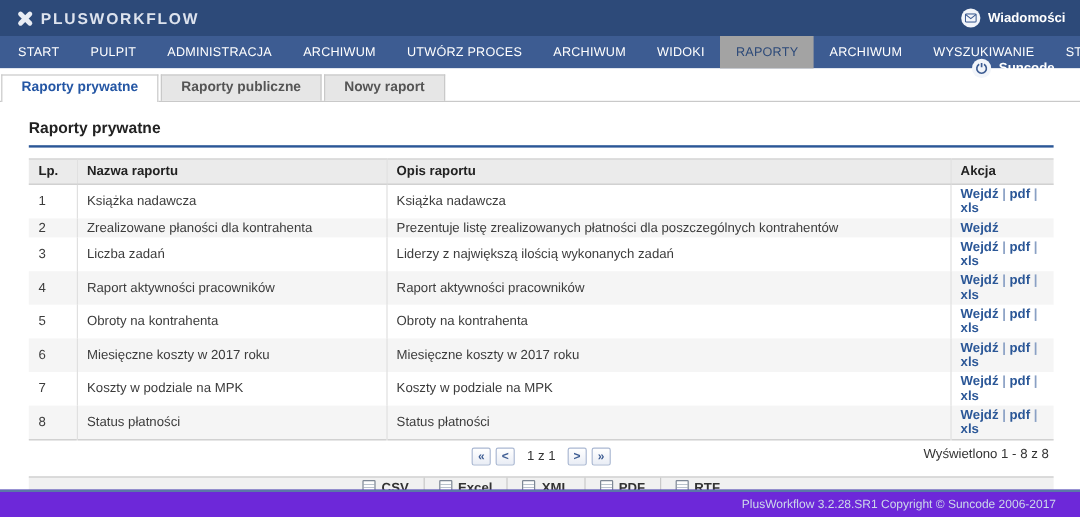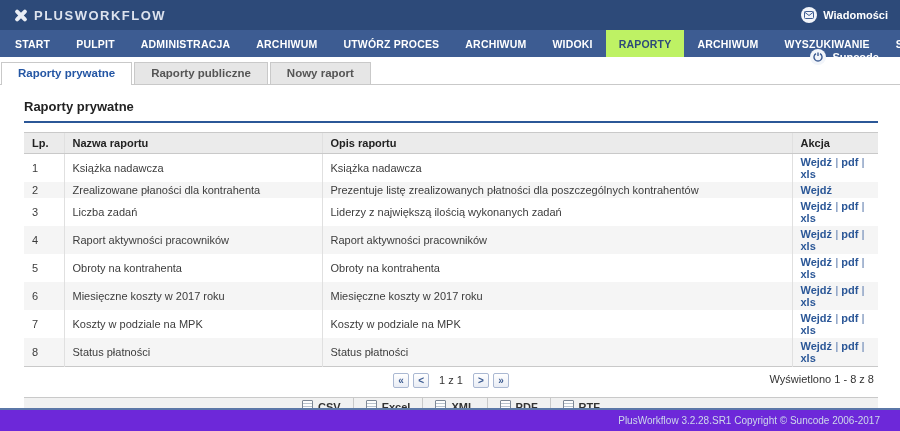--- a/index.html
+++ b/index.html
@@ -21,23 +21,23 @@
   .topbar-item { display:flex; align-items:center; gap:6px; cursor:pointer; }
   .circle-icon { width:16px; height:16px; background:#f2f5fa; border-radius:50%;
     display:flex; align-items:center; justify-content:center; flex:0 0 auto; }
   .circle-icon svg { display:block; }
   .topbar-label { color:#fff; font-size:11px; font-weight:bold; }
 
   
   .navbar { height:27px; background:#3d5c92; display:flex; align-items:stretch;
     padding-left:2px; }
   .nav-item { display:flex; align-items:center; padding:5px 13px; color:#fff;
-    font-size:10.5px; font-weight:bold; letter-spacing:.2px; text-decoration:none;
+    font-size:10.5px; font-weight:normal; letter-spacing:.2px; text-decoration:none;
     cursor:pointer; white-space:nowrap; }
-  .nav-item.active { background:#bef264; color:#2d4a79; }
+  .nav-item.active { background:#a3a3a3; color:#2d4a79; }
 
   
   .tabstrip { display:flex; align-items:flex-end; border-bottom:1px solid #c9c9c9;
     padding:4px 0 0 1px; height:28px; background:#fff; }
   .tab { padding:4px 16px 5px; font-size:11.5px; font-weight:bold; color:#555;
     background:#e6e6e6; border:1px solid #c9c9c9; border-bottom:none; cursor:pointer;
     margin-right:2px; white-space:nowrap; }
   .tab.active { background:#fff; color:#2456a4; position:relative; top:1px;
     padding-bottom:6px; }
 

